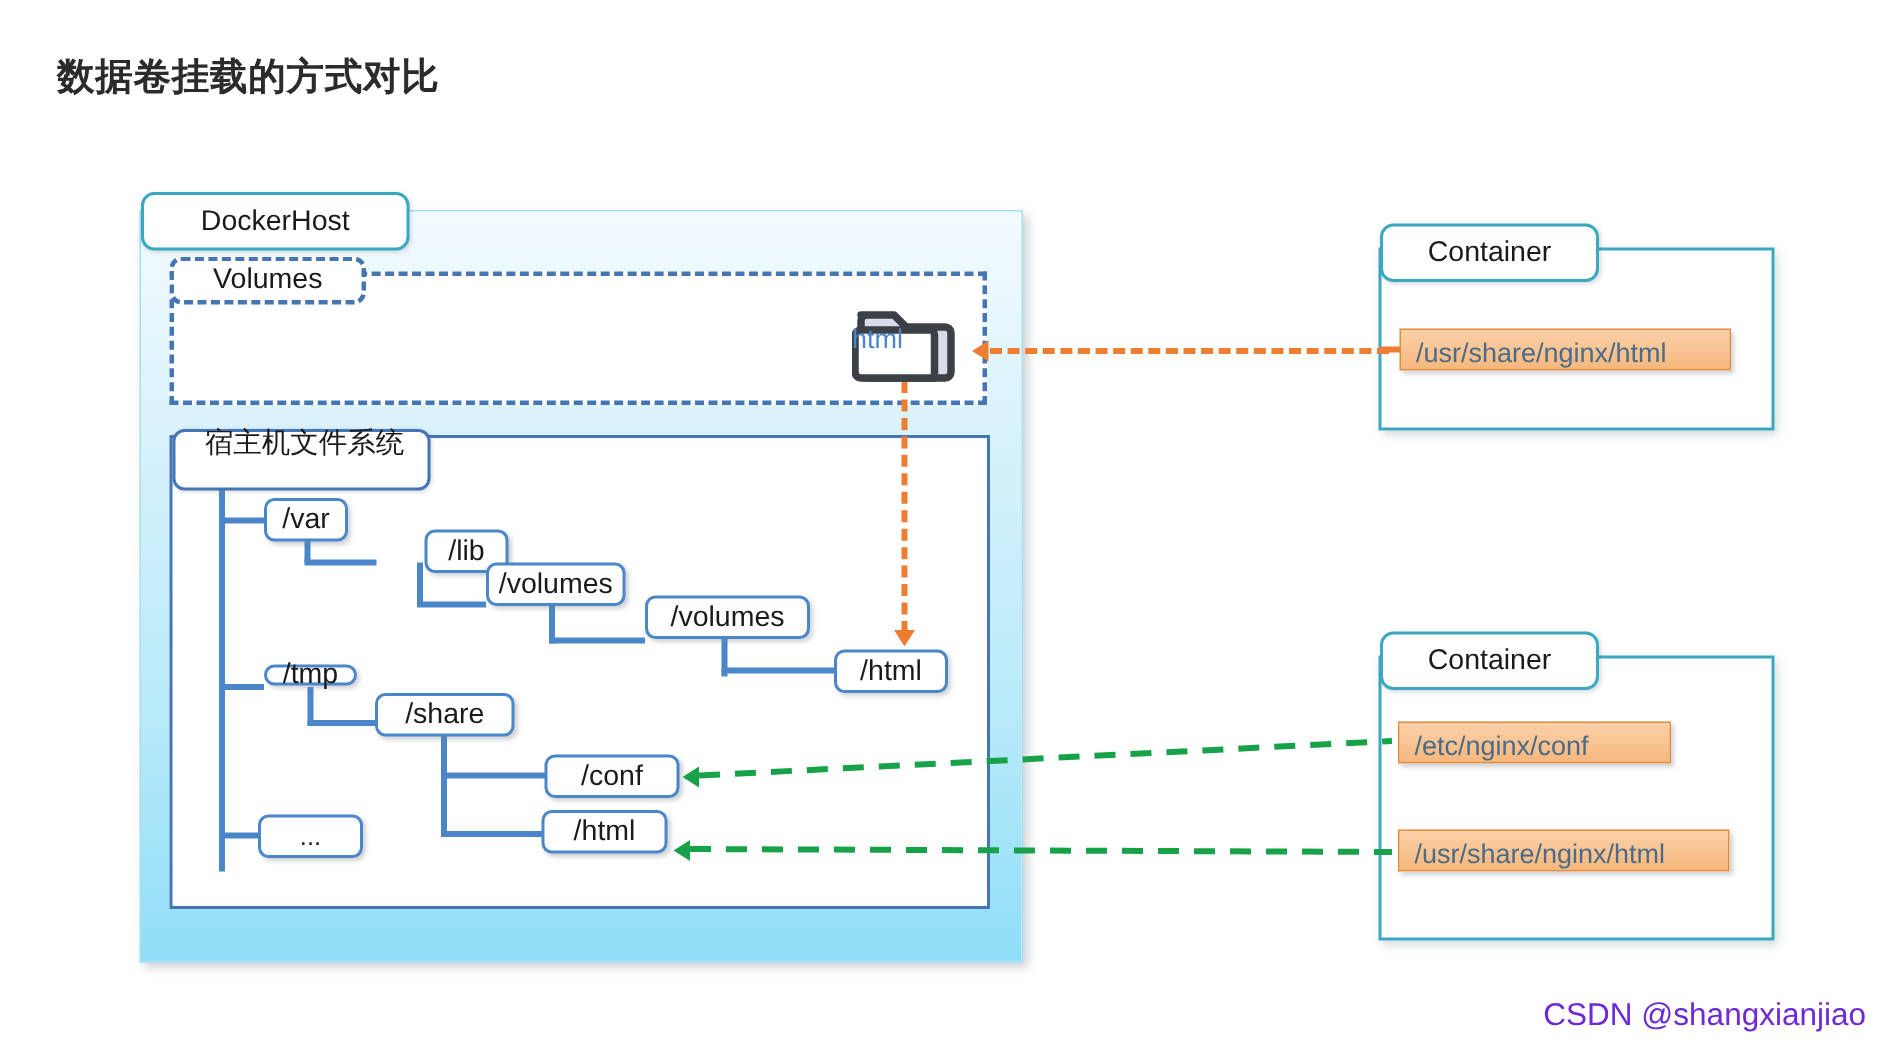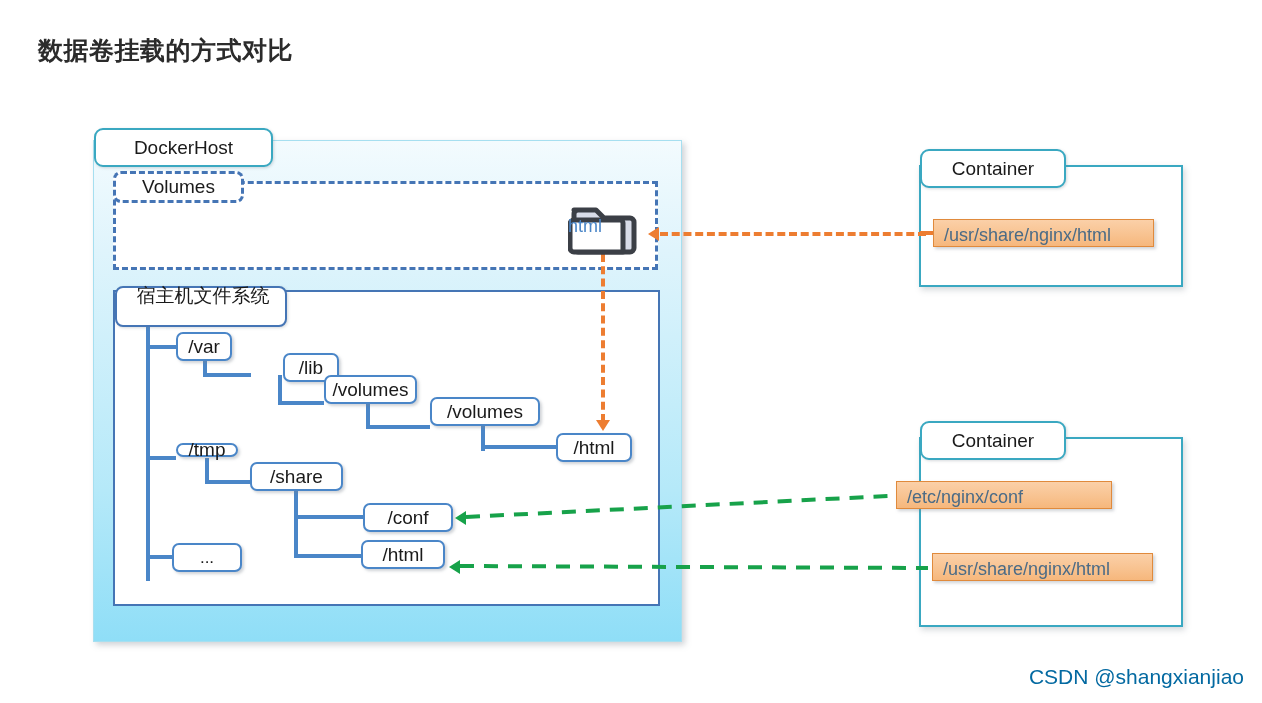--- a/index.html
+++ b/index.html
@@ -239,21 +239,21 @@
     height: 4px;
     z-index: 4;
   }
 
   
   #watermark {
     position: absolute;
     right: 18px;
     bottom: 14px;
     font-size: 21px;
-    color: #0369a1;
+    color: #6d28d9;
     white-space: nowrap;
   }
 </style>
 </head>
 <body>
 
 <div id="canvas">
 
   <div id="page-title">数据卷挂载的方式对比</div>
 
@@ -349,21 +349,21 @@
   <div class="arrow arrow-left-green" style="left:449px; top:560px;"></div>
 
   <div class="container-panel" id="container1-panel"></div>
   <div class="tab-label" id="container1-label">Container</div>
   <div class="path-chip" style="left:933px; top:219px; width:221px; height:28px;">
     <span>/usr/share/nginx/html</span>
   </div>
 
   <div class="container-panel" id="container2-panel"></div>
   <div class="tab-label" id="container2-label">Container</div>
-  <div class="path-chip" style="left:896px; top:481px; width:216px; height:28px;">
+  <div class="path-chip" style="left:932px; top:481px; width:182px; height:28px;">
     <span>/etc/nginx/conf</span>
   </div>
   <div class="path-chip" style="left:932px; top:553px; width:221px; height:28px;">
     <span>/usr/share/nginx/html</span>
   </div>
 
   <div id="watermark">CSDN @shangxianjiao</div>
 
 </div>
 

